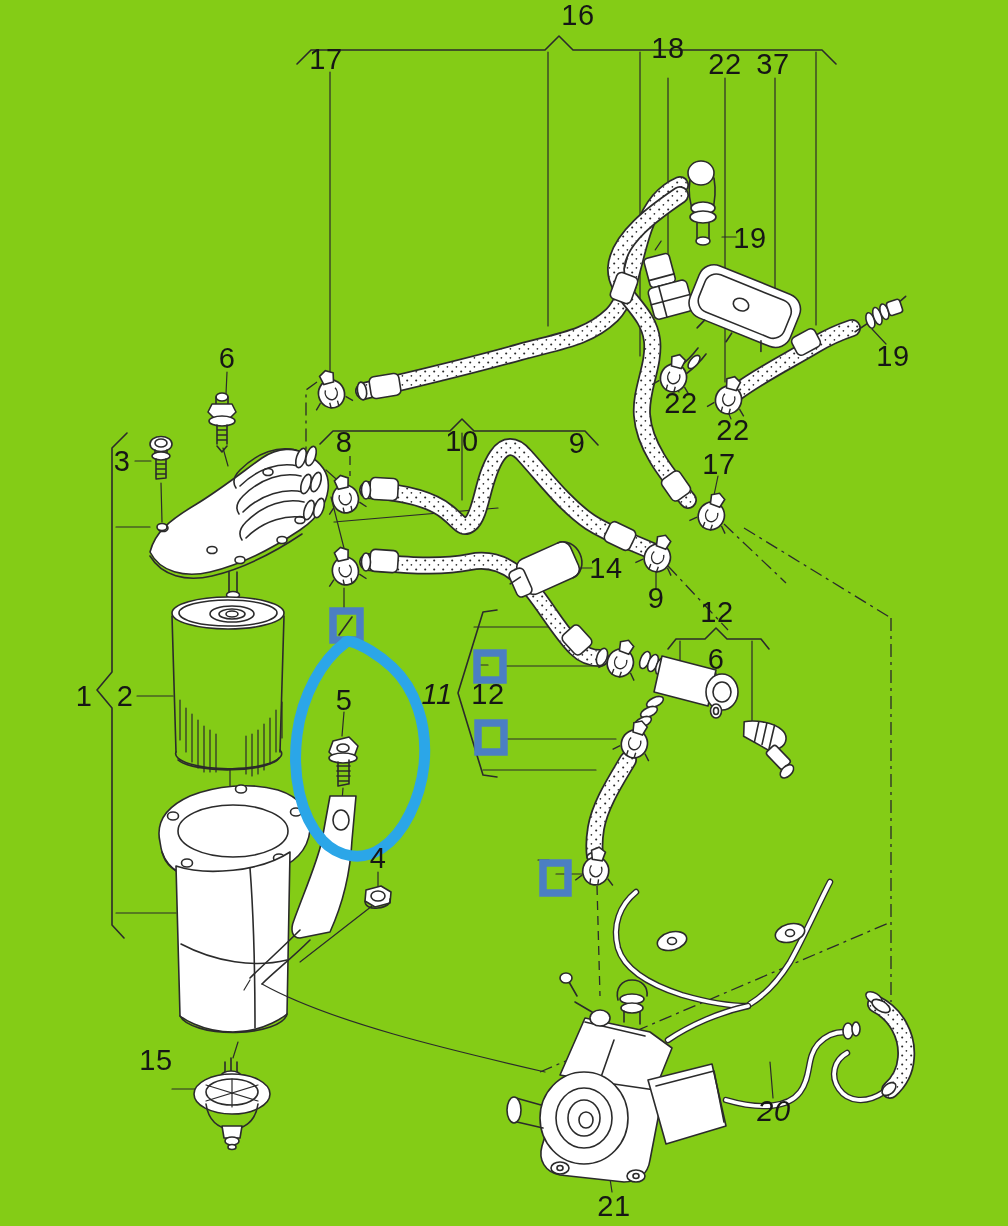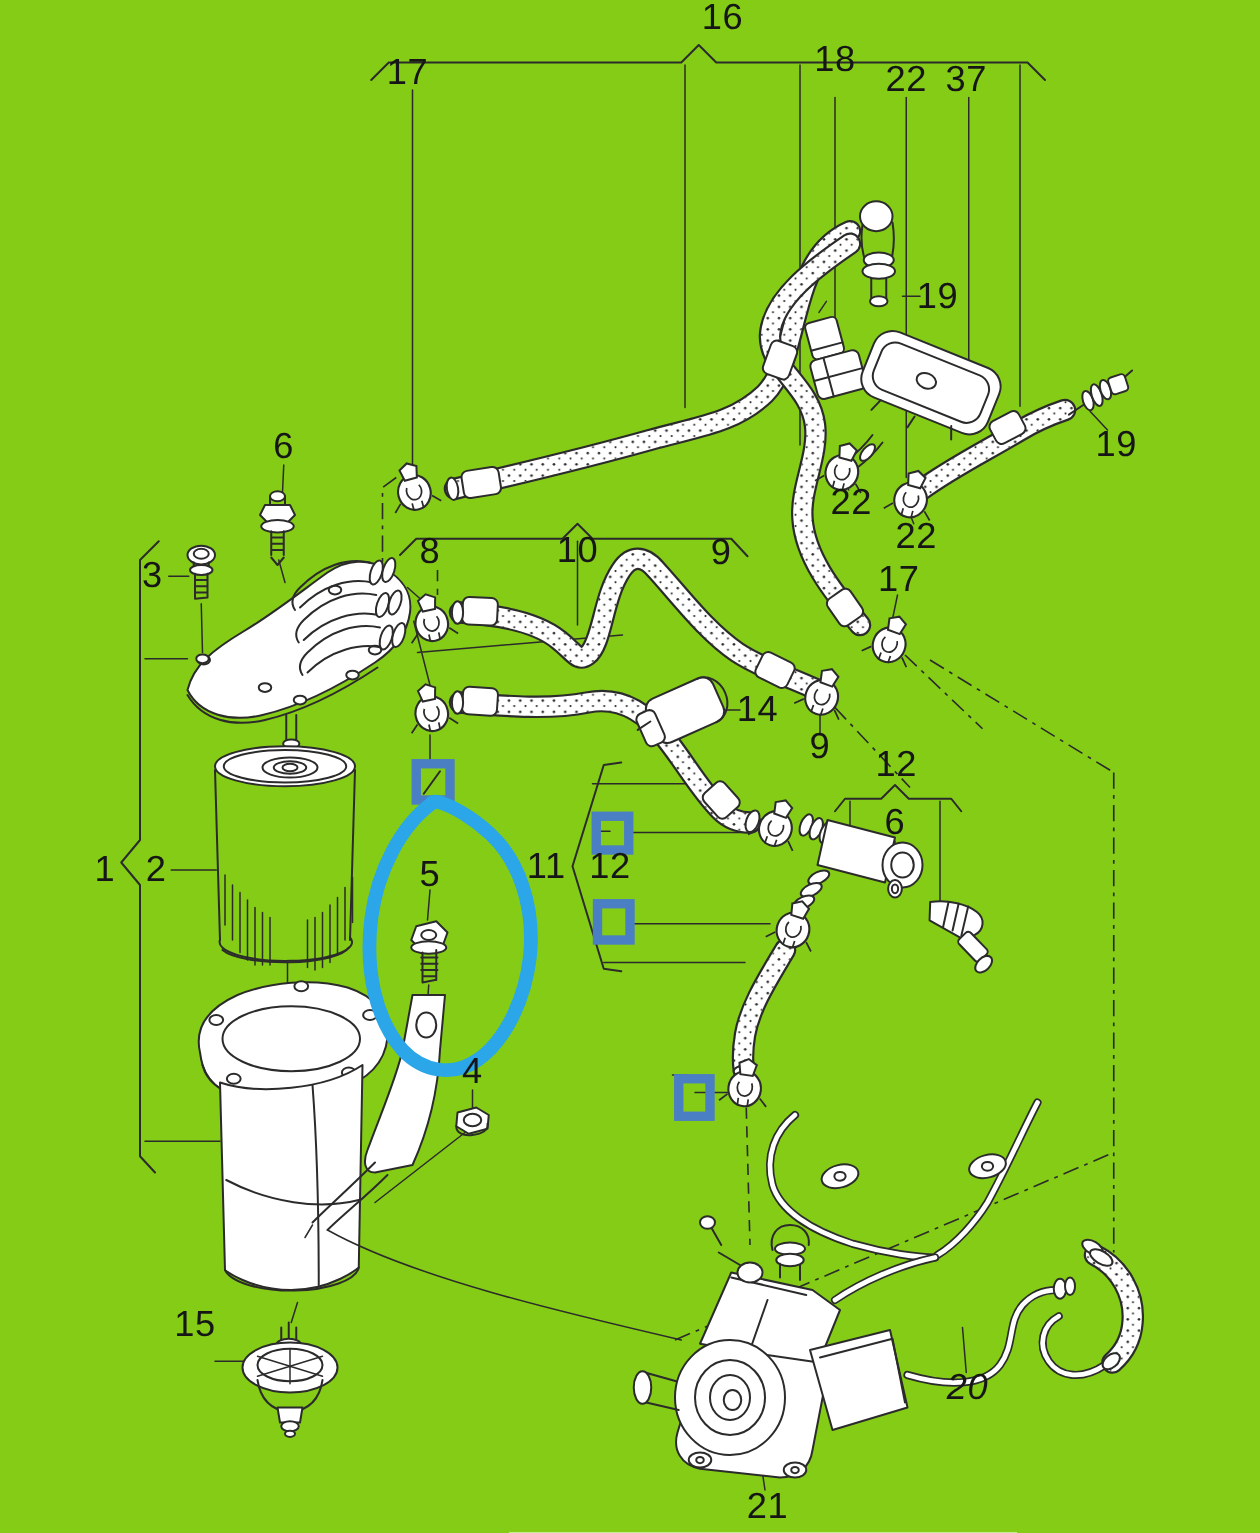--- a/index.html
+++ b/index.html
@@ -400,20 +400,20 @@
       <div class="callout" style="left: 344px; top: 442px;">8</div>
       <div class="callout" style="left: 577px; top: 443px;">9</div>
       <div class="callout" style="left: 719px; top: 464px;">17</div>
       <div class="callout" style="left: 606px; top: 568px;">14</div>
       <div class="callout" style="left: 656px; top: 598px;">9</div>
       <div class="callout" style="left: 717px; top: 612px;">12</div>
       <div class="callout" style="left: 716px; top: 659px;">6</div>
       <div class="callout" style="left: 84px; top: 696px;">1</div>
       <div class="callout" style="left: 125px; top: 696px;">2</div>
       <div class="callout" style="left: 344px; top: 700px;">5</div>
-      <div class="callout" style="left: 437px; top: 694px;">11</div>
+      <div class="callout" style="left: 437px; top: 694px; font-style: italic;">11</div>
       <div class="callout" style="left: 488px; top: 694px;">12</div>
       <div class="callout" style="left: 378px; top: 858px;">4</div>
       <div class="callout" style="left: 156px; top: 1060px;">15</div>
       <div class="callout" style="left: 774px; top: 1111px; font-style: italic;">20</div>
       <div class="callout" style="left: 614px; top: 1206px;">21</div>
     </div>
 </div>
 
 </body></html>

